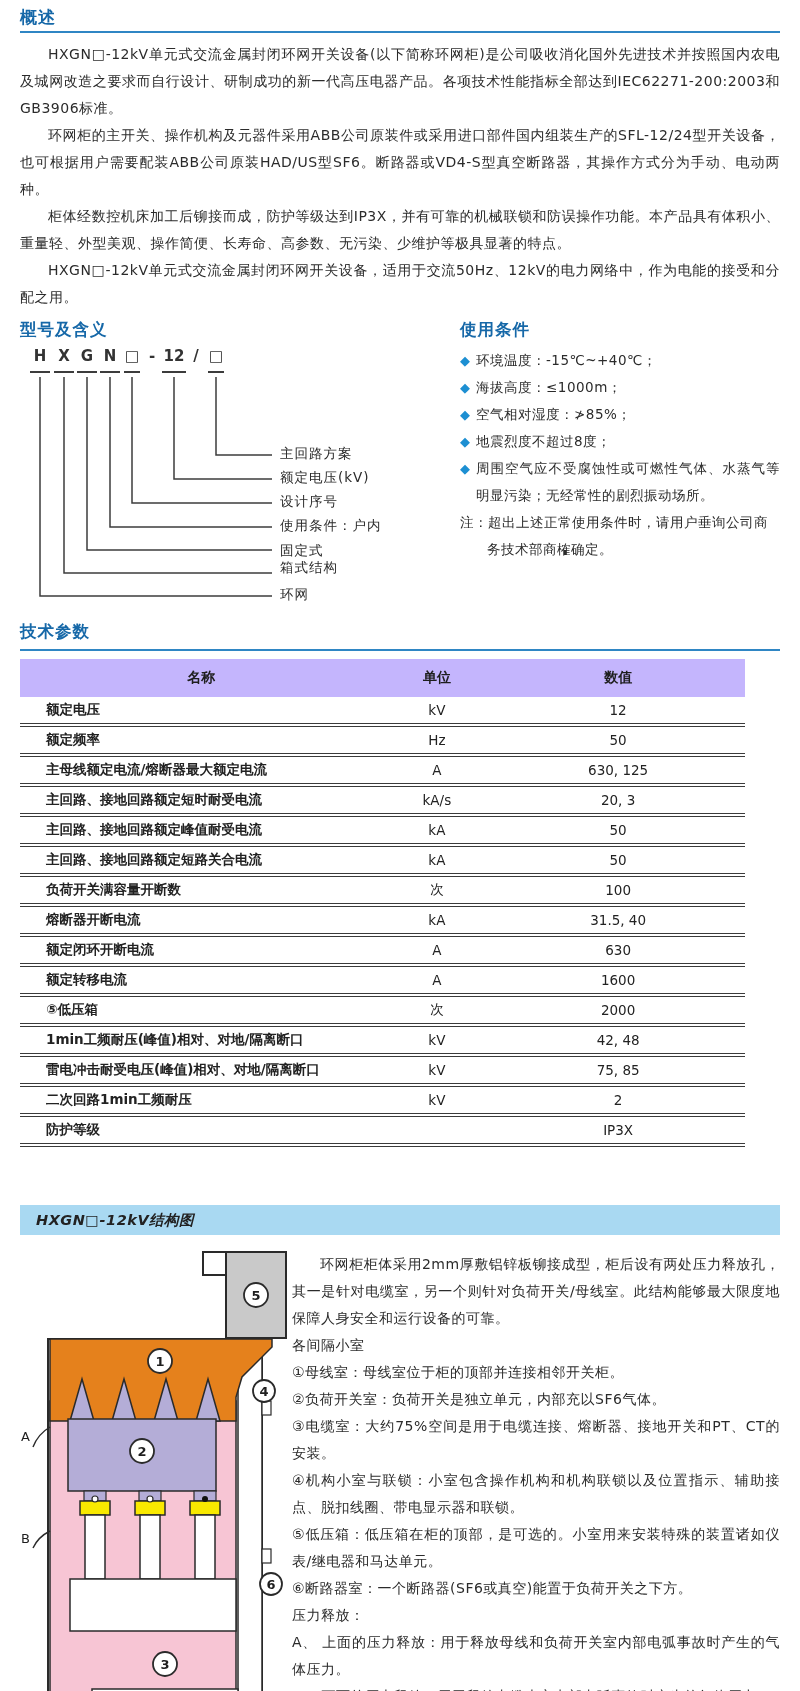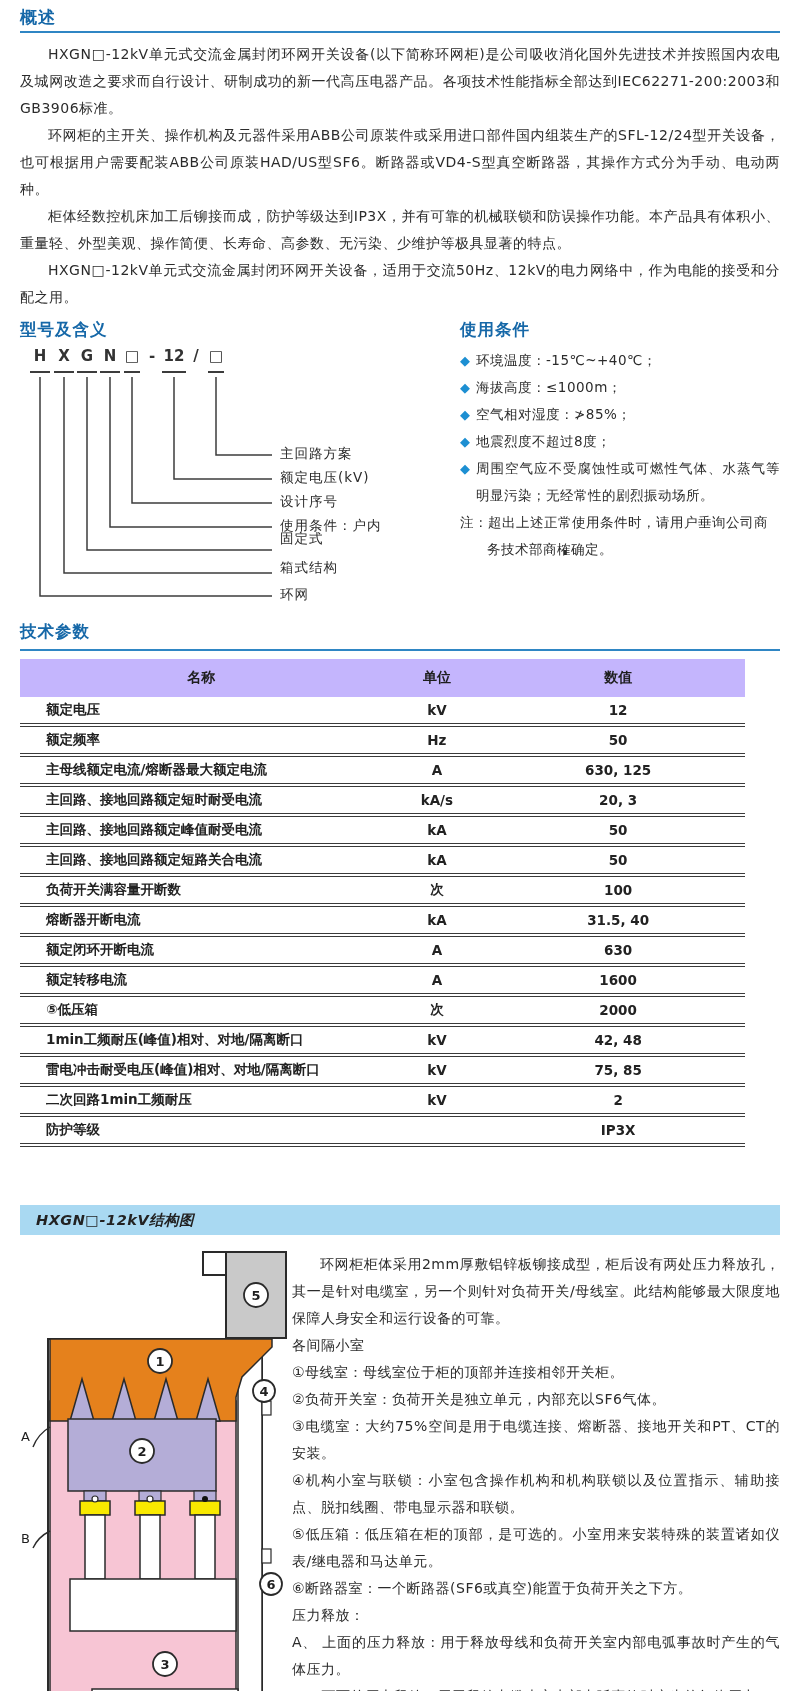--- a/index.html
+++ b/index.html
@@ -25,21 +25,21 @@
   .cond-item{position:relative;padding-left:16px;font-size:13.5px;line-height:27px;text-align:justify;letter-spacing:0.5px;}
   .diamond{position:absolute;left:0;top:0;color:#1d8fd2;font-size:13px;}
   .note{font-size:13.5px;line-height:27px;padding-left:27px;text-indent:-27px;letter-spacing:0.5px;}
 
   
   .params{margin-top:6px;}
   table.ptable{width:725px;border-collapse:collapse;table-layout:fixed;}
   .ptable th{background:#c4b5fd;height:36px;font-size:14px;font-weight:bold;color:#1e1e1e;}
   .ptable td{height:26px;border-bottom:4px double #3b3b3b;font-size:13.5px;padding:0;}
   .ptable td:first-child{padding-left:26px;font-weight:600;color:#222;}
-  .ptable td.c{text-align:center;font-weight:700;color:#222;}
+  .ptable td.c{text-align:center;font-weight:400;color:#222;}
 
   
   .banner{margin-top:58px;width:760px;box-sizing:border-box;height:30px;line-height:30px;background:#a9d9f2;font-size:14.5px;font-weight:bold;color:#222;padding-left:16px;letter-spacing:0.5px;font-style:italic;}
   .struct-body{display:flex;margin-top:16px;}
   .diagram-wrap{width:272px;flex:none;}
   .struct-text{flex:1;font-size:14px;line-height:27px;letter-spacing:0.5px;}
   .struct-text p{margin:0;text-align:justify;}
   .intro{text-indent:2em;}
 </style>
 </head>
@@ -82,21 +82,21 @@
           <span class="msym" style="left: 132px;">-</span>
           <span class="msym" style="left: 154px;">12</span>
           <div class="msym-u" style="left: 142px; width: 24px;"></div>
           <span class="msym" style="left: 176px;">/</span>
           <span class="msym" style="left: 196px;">□</span>
           <div class="msym-u" style="left: 188px; width: 16px;"></div>
           <div class="mlabel" style="top: 98px;">主回路方案</div>
           <div class="mlabel" style="top: 122px;">额定电压(kV)</div>
           <div class="mlabel" style="top: 146px;">设计序号</div>
           <div class="mlabel" style="top: 170px;">使用条件：户内</div>
-          <div class="mlabel" style="top: 183px;">固定式</div>
+          <div class="mlabel" style="top: 195px;">固定式</div>
           <div class="mlabel" style="top: 212px;">箱式结构</div>
           <div class="mlabel" style="top: 239px;">环网</div>
         </div>
     </div>
     <div class="cond-col">
       <h2 class="sub-title">使用条件</h2>
       <div id="condList">
           <div class="cond-item"><span class="diamond">◆</span><span>环境温度：-15℃~+40℃；</span></div>
           <div class="cond-item"><span class="diamond">◆</span><span>海拔高度：≤1000m；</span></div>
           <div class="cond-item"><span class="diamond">◆</span><span>空气相对湿度：≯85%；</span></div>

